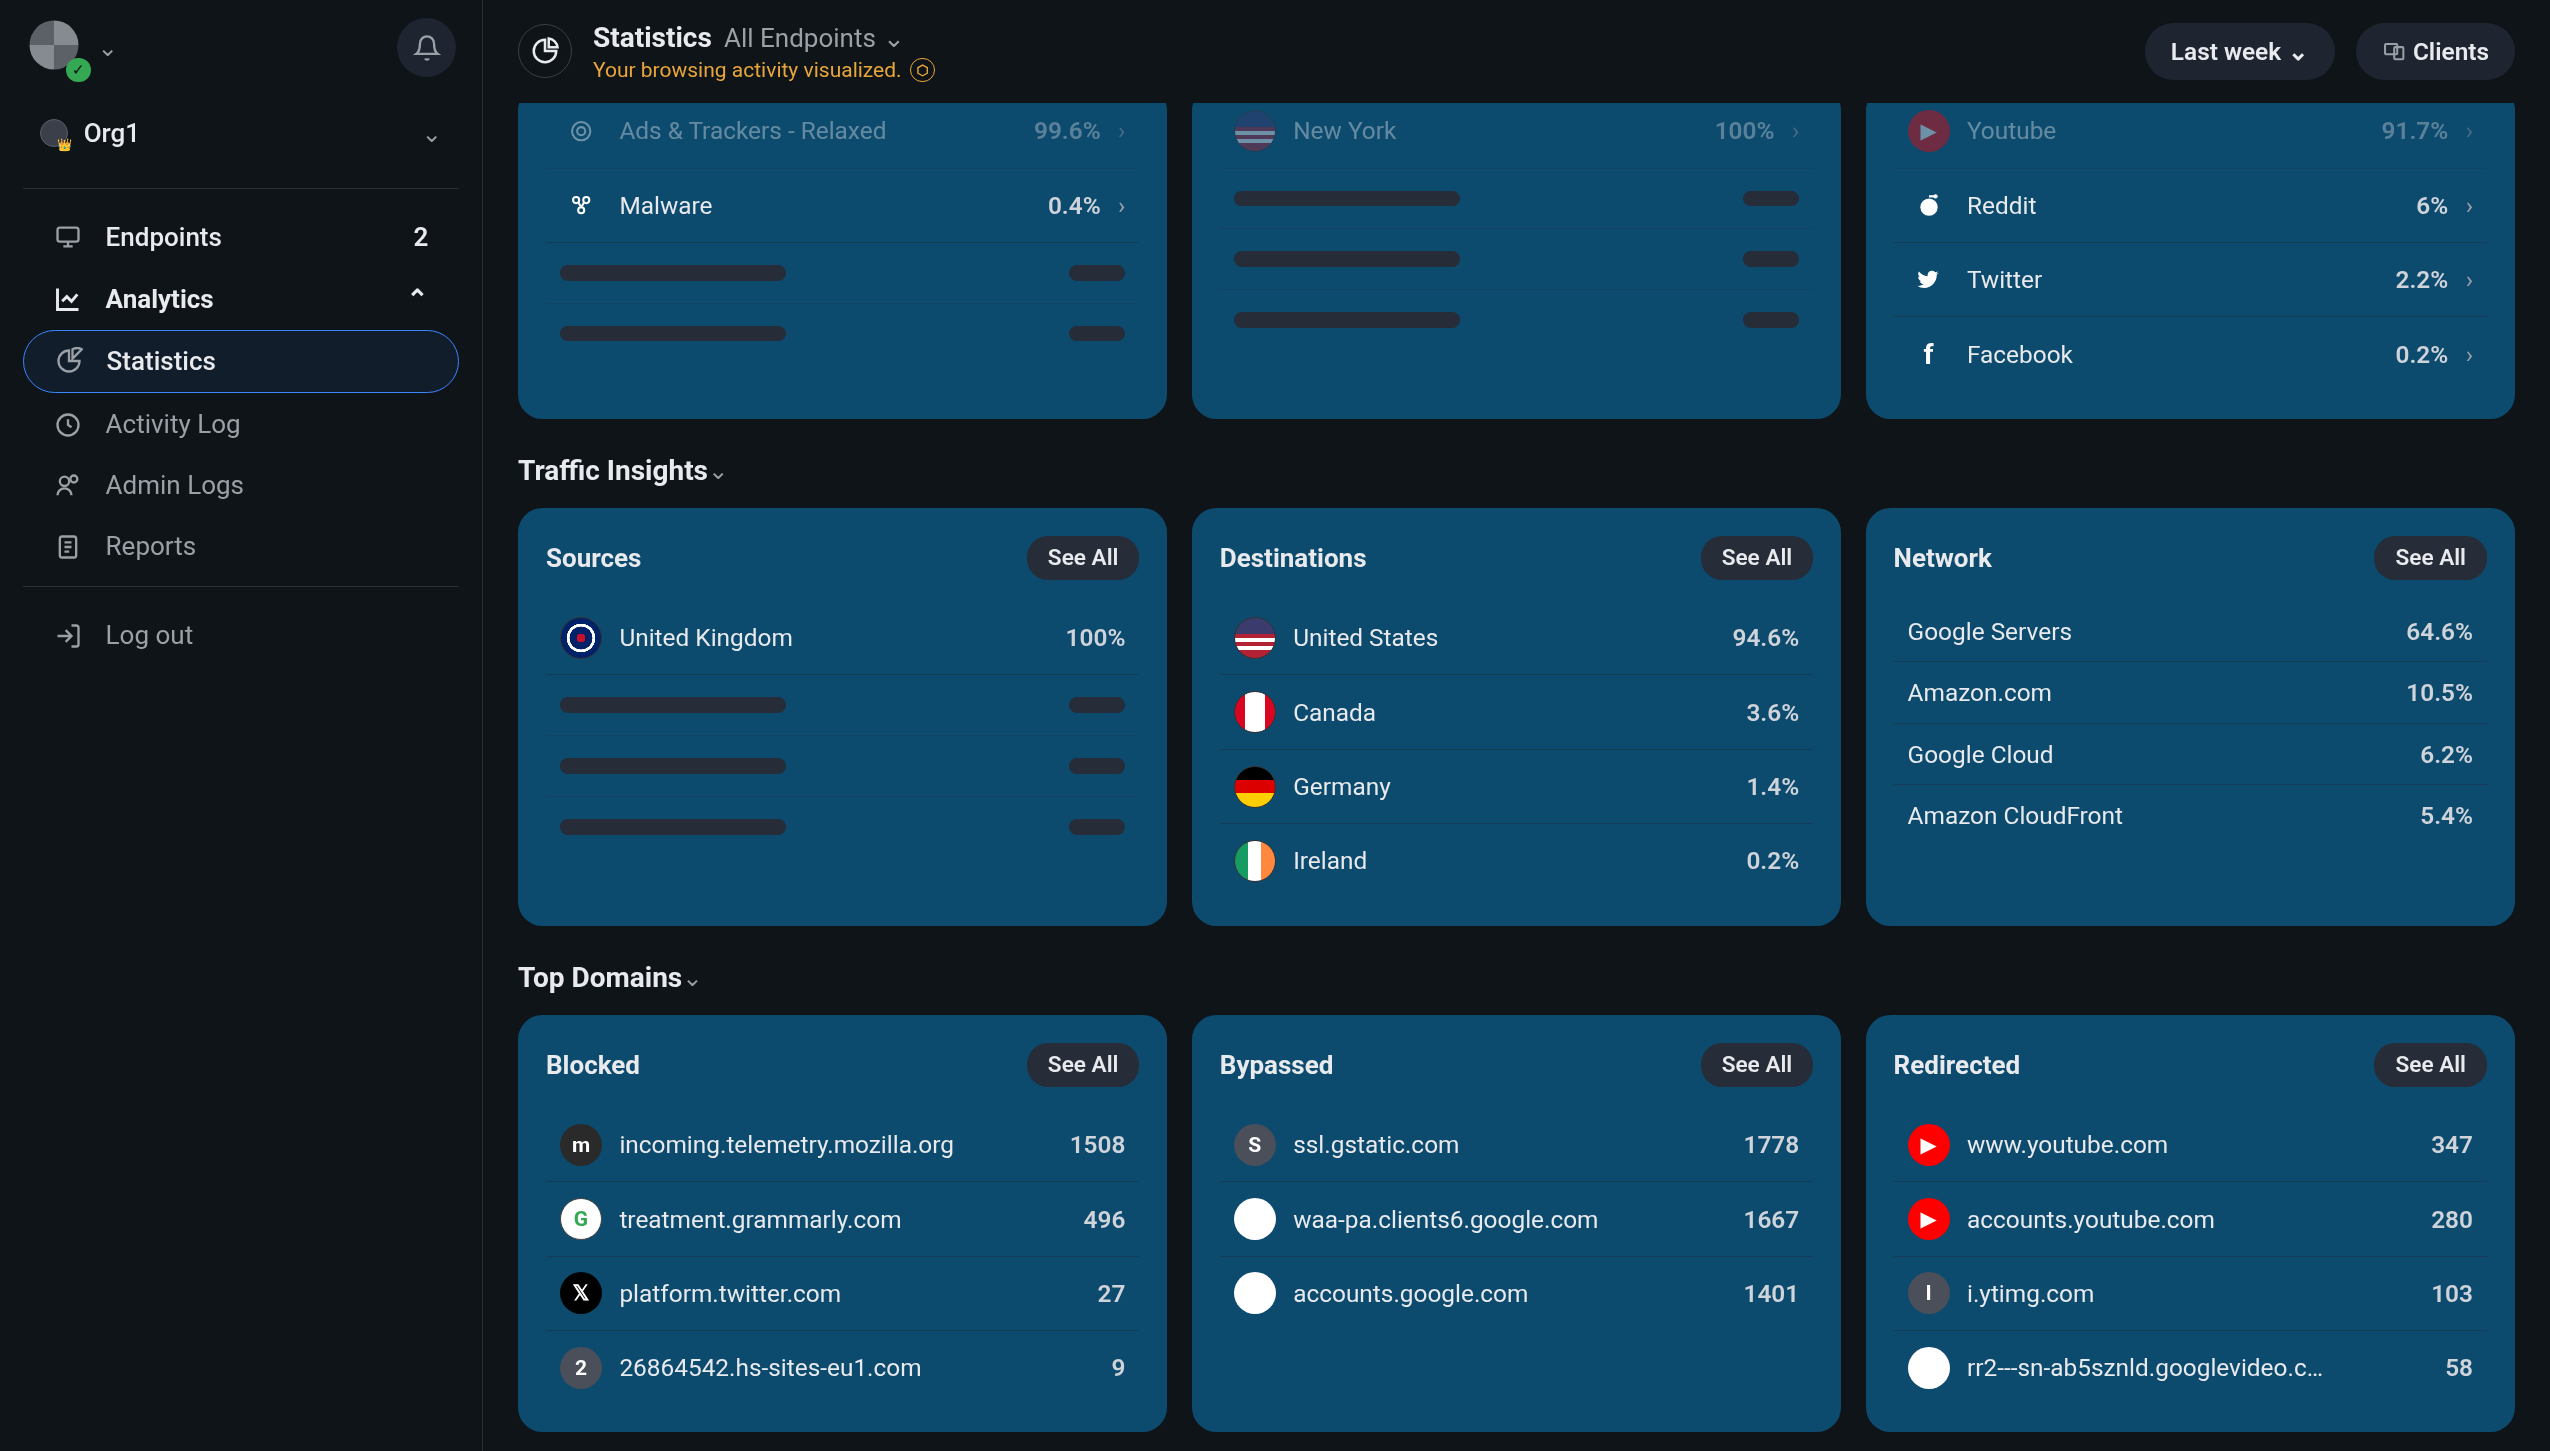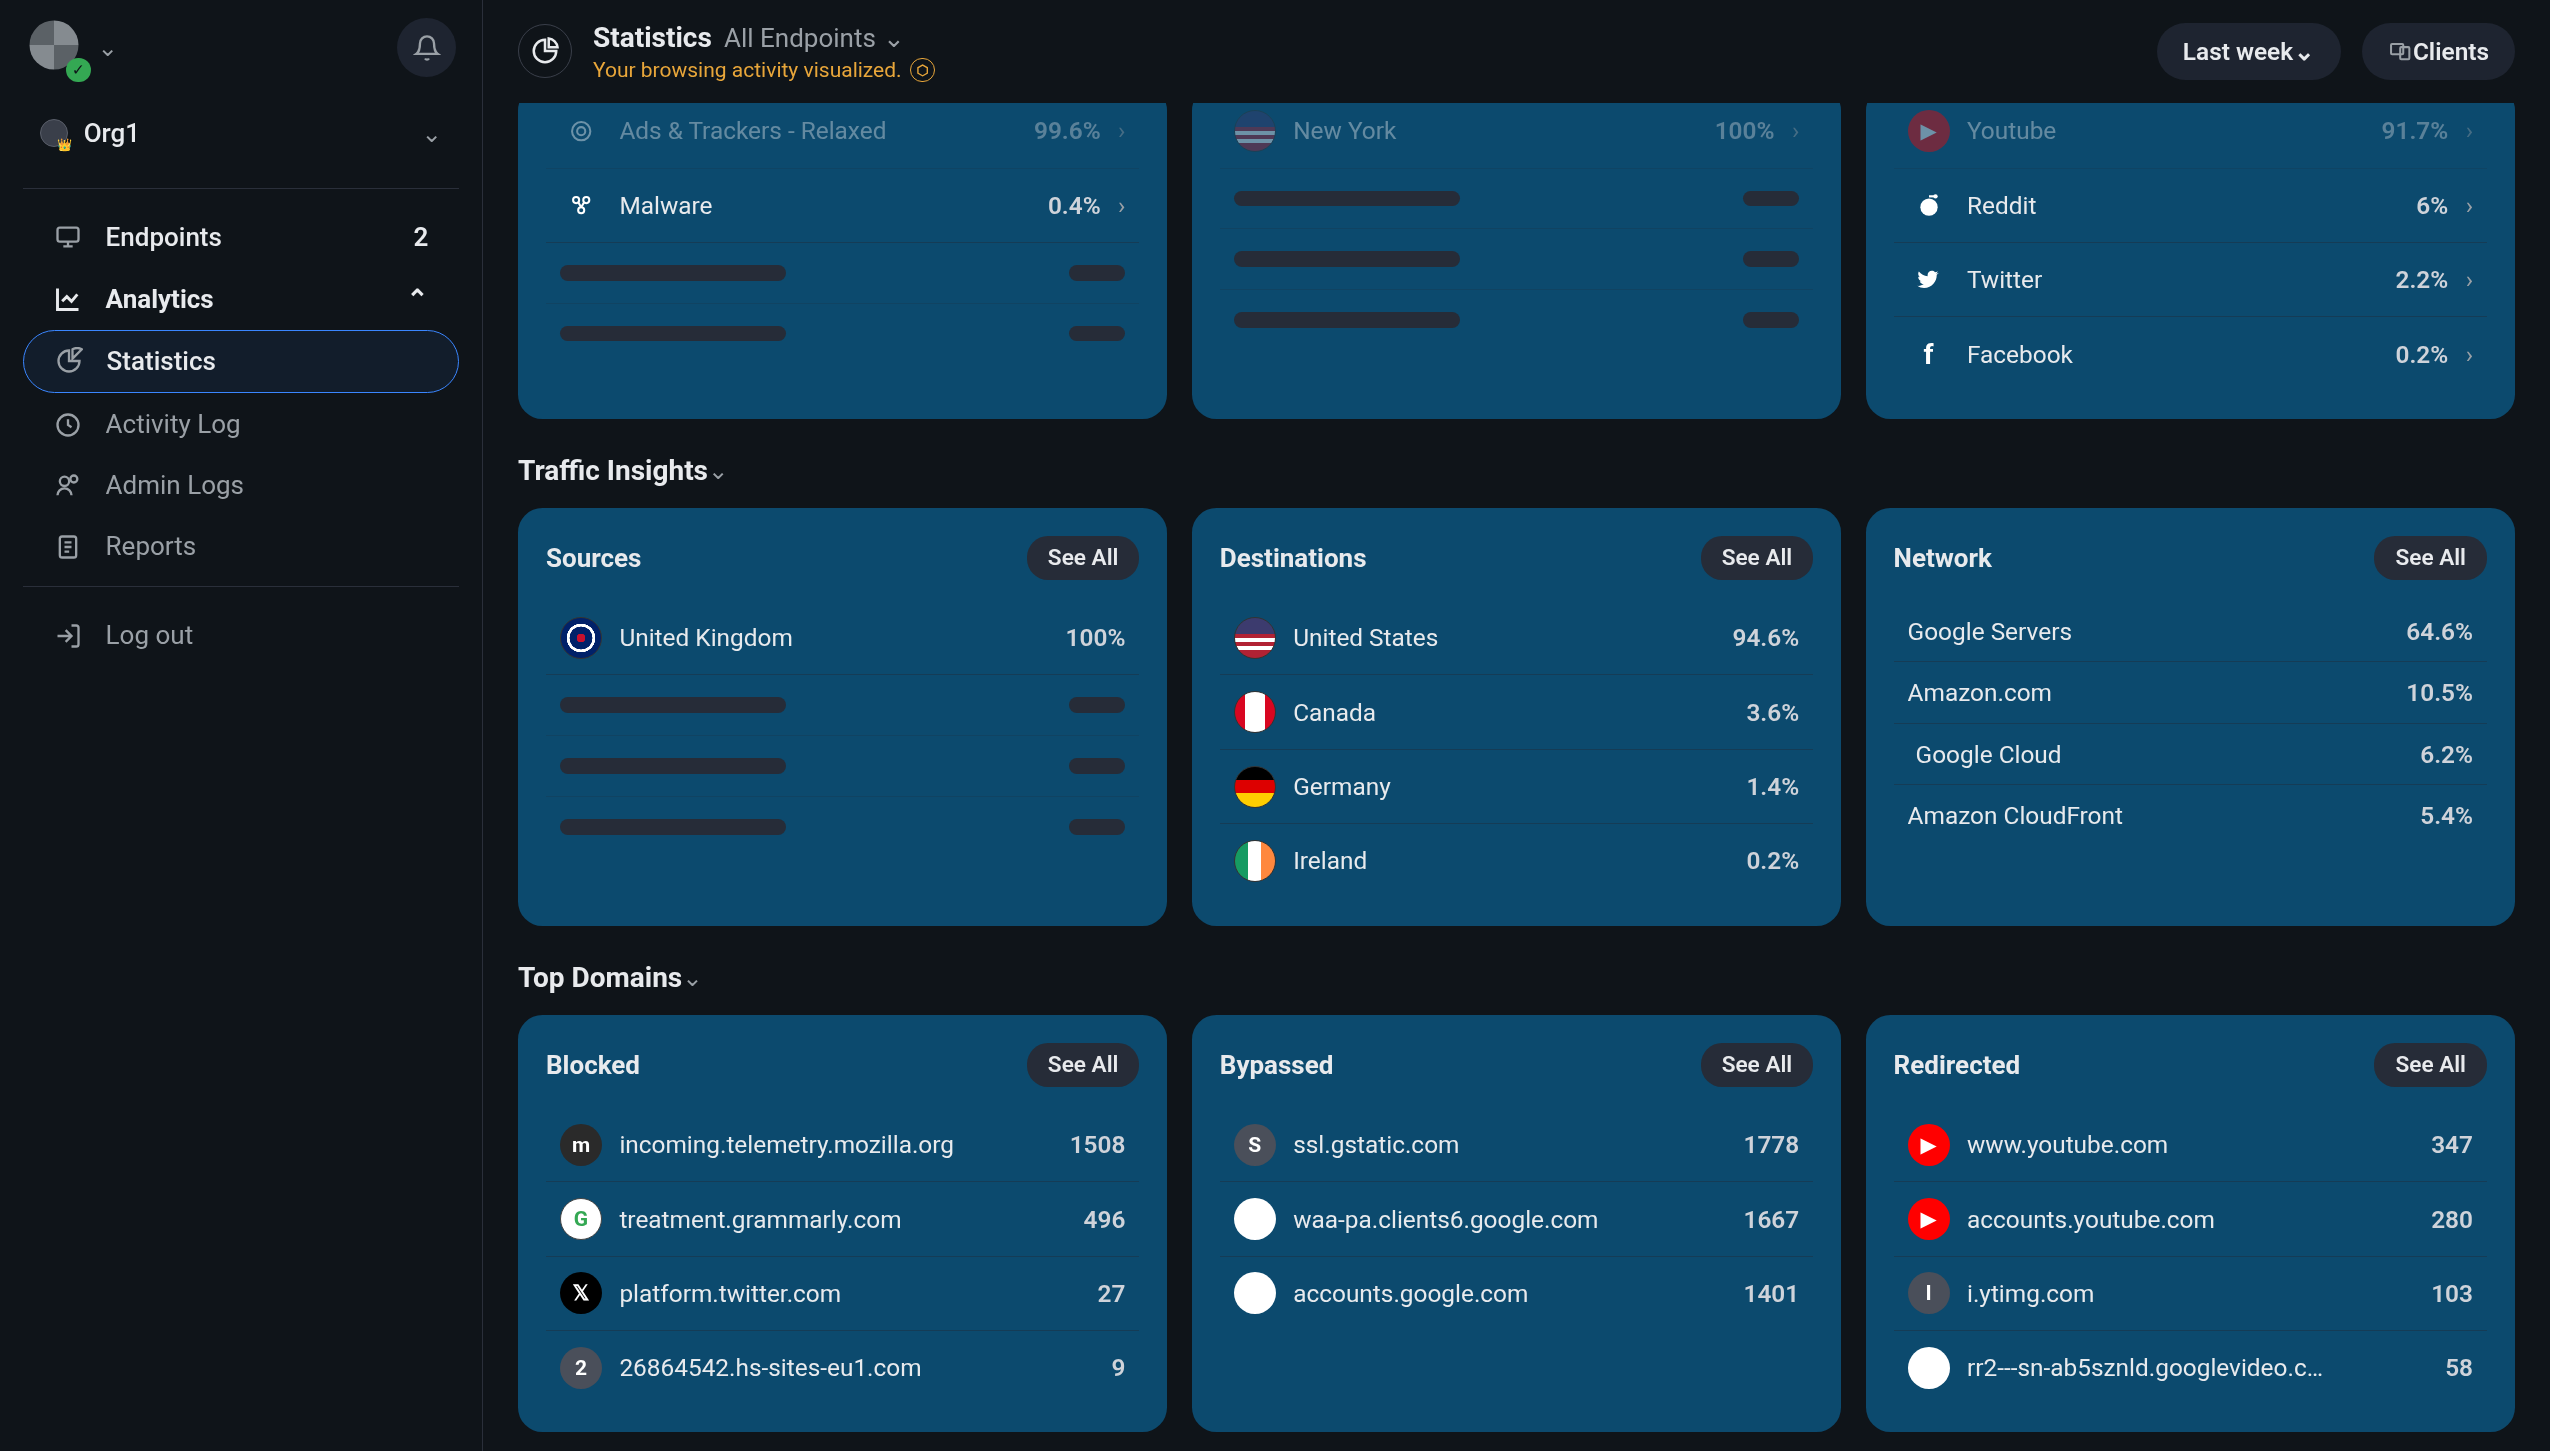--- a/index.html
+++ b/index.html
@@ -155,21 +155,21 @@
   border: 1.7px solid #e8a63a;
   display: flex; align-items: center; justify-content: center;
   font-size: 14px; font-weight: 700;
 }
 .pill {
   padding: 14px 26px;
   border-radius: 35px;
   background: #1e2430;
   display: flex;
   align-items: center;
-  gap: 1px;
+  gap: 7px;
   cursor: pointer;
   font-size: 24.4px;
   font-weight: 600;
 }
 .pill .icon { color: #9aa0a6; }
 
 .content { flex: 1; overflow-y: auto; padding: 0 35px 35px 35px; }
 
 .section-header {
   display: flex;
@@ -581,21 +581,21 @@
           <div id="net-rows">
               <div class="row-item">
                 <span class="row-label" style="margin-left: 0px;">Google Servers</span>
                 <span class="row-value">64.6%</span>
               </div>
               <div class="row-item">
                 <span class="row-label" style="margin-left: 0px;">Amazon.com</span>
                 <span class="row-value">10.5%</span>
               </div>
               <div class="row-item">
-                <span class="row-label" style="margin-left: 8px;">Google Cloud</span>
+                <span class="row-label" style="margin-left: 0px;">Google Cloud</span>
                 <span class="row-value">6.2%</span>
               </div>
               <div class="row-item">
                 <span class="row-label" style="margin-left: 0px;">Amazon CloudFront</span>
                 <span class="row-value">5.4%</span>
               </div>
             </div>
         </div>
       </div>
 

